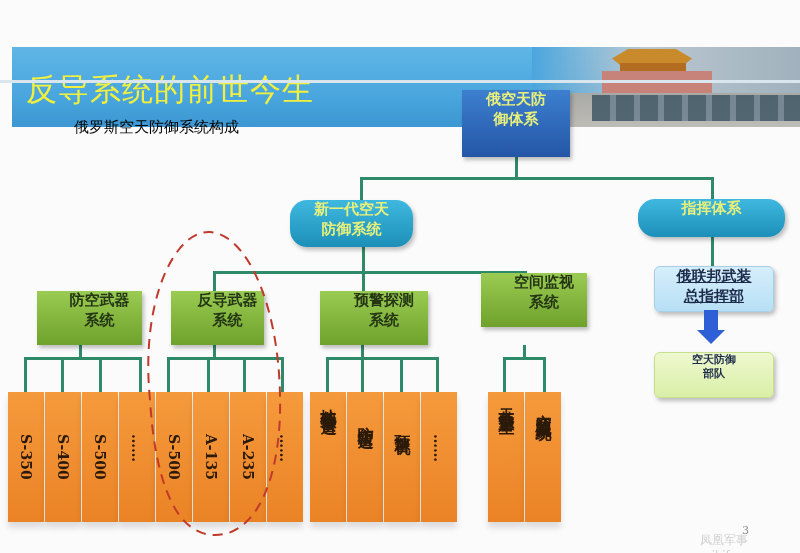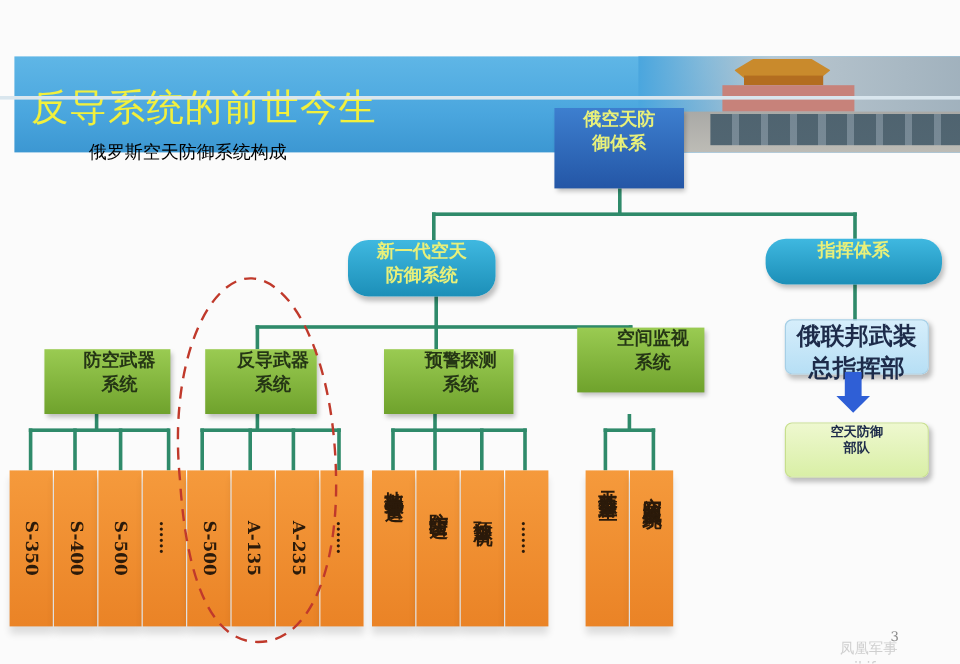--- a/index.html
+++ b/index.html
@@ -11,21 +11,21 @@
   .gate-wall{position:absolute;left:70px;top:24px;width:110px;height:22px;background:#c7827a;}
   .ground{position:absolute;left:0;top:46px;width:280px;height:34px;background:linear-gradient(180deg,#a9a9a6,#bdbcb6);}
   .vehicles{position:absolute;left:60px;top:48px;width:220px;height:26px;background:repeating-linear-gradient(90deg,#3f5766 0 18px,#6c8190 18px 24px);opacity:.85;}
   .header-line{position:absolute;left:0;top:80px;width:800px;height:3px;background:#d9e6ee;}
   .title{position:absolute;left:14px;top:22px;font-family:"DejaVu Sans","Liberation Sans",sans-serif;font-size:31px;color:#f2f03c;letter-spacing:1px;}
   .subtitle{position:absolute;left:74px;top:118px;font-family:"DejaVu Sans","Liberation Sans",sans-serif;font-weight:normal;font-size:15px;color:#000000;}
   .box{position:absolute;display:flex;align-items:flex-start;justify-content:center;text-align:center;font-weight:bold;line-height:1.3;box-shadow:2px 3px 4px rgba(0,0,0,.25);}
   .root{left:462px;top:90px;width:108px;height:67px;background:linear-gradient(180deg,#3d7fcf,#2456a6);color:#e8f07a;font-size:15px;}
   .teal{background:linear-gradient(180deg,#3fb8e0,#1c8fb8);color:#e8f07a;font-size:15px;border-radius:17px;}
   .green{background:linear-gradient(180deg,#9acb52,#6fa22c);color:#253615;font-size:15px;padding-left:20px;}
-  .lightblue{background:linear-gradient(180deg,#d6eefb,#b7dff5);color:#1d2b4a;font-size:20px;border:1px solid #a6cfe6;border-radius:6px;}
+  .lightblue{background:linear-gradient(180deg,#d6eefb,#b7dff5);color:#1d2b4a;font-size:15px;border:1px solid #a6cfe6;border-radius:6px;text-decoration:underline;}
   .lightgreen{background:linear-gradient(180deg,#eef8cf,#d9efa6);color:#1d2b4a;font-size:11px;border:1px solid #c7df8d;border-radius:6px;}
   .line{position:absolute;background:#2f8a6a;}
   .bar{position:absolute;top:392px;width:36px;height:130px;background:linear-gradient(180deg,#f59a3c,#ea8326);box-shadow:0 6px 6px rgba(0,0,0,.12);display:flex;justify-content:center;color:#2b1a0a;font-weight:bold;}
   .bar .vcjk{writing-mode:vertical-rl;text-orientation:upright;font-size:16px;margin-top:4px;letter-spacing:2px;}
   .bar .rot{writing-mode:vertical-rl;font-size:14px;margin-top:42px;}
   .arrow{position:absolute;left:704px;top:310px;width:14px;height:22px;background:#2f5fd6;}
   .arrow-head{position:absolute;left:697px;top:330px;width:0;height:0;border-left:14px solid transparent;border-right:14px solid transparent;border-top:14px solid #2f5fd6;}
   .page-num{position:absolute;left:742px;top:524px;font-size:11px;color:#8a8a8a;}
   .watermark{position:absolute;left:700px;top:532px;font-family:"DejaVu Sans","Liberation Sans",sans-serif;font-size:12px;color:#cfcfcf;}
   svg.oval{position:absolute;left:0;top:0;pointer-events:none;}

